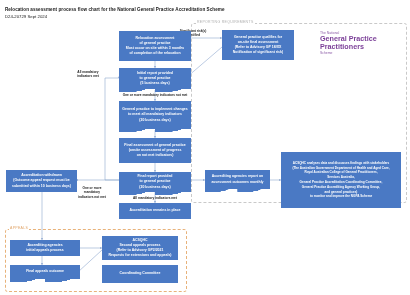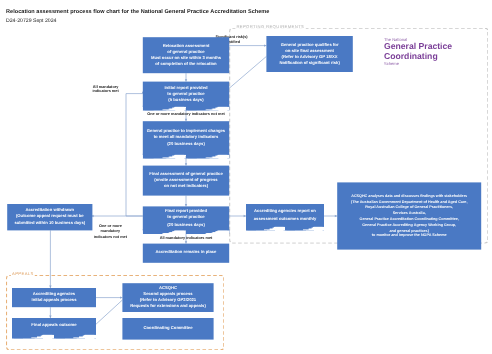--- a/index.html
+++ b/index.html
@@ -71,21 +71,21 @@
 <body>
 
 <div id="page">
 
   <div class="title">Relocation assessment process flow chart for the National General Practice Accreditation Scheme</div>
   <div class="subtitle">D24-20729 Sept 2024</div>
 
   <div class="logo">
     <div class="l1">The National</div>
     <div class="l2">General Practice</div>
-    <div class="l3">Coordinating</div>
+    <div class="l3">Practitioners</div>
     <div class="l4">Scheme</div>
   </div>
 
   <div class="group" style="left:191px;top:23px;width:214px;height:178px;"></div>
   <div class="group-label" style="left:196px;top:20px;">REPORTING REQUIREMENTS</div>
 
   <div class="group appeals" style="left:5px;top:229px;width:180px;height:61px;"></div>
   <div class="group-label appeals" style="left:9px;top:226px;">APPEALS</div>
 
   <svg class="diag" viewBox="0 0 410 295">

